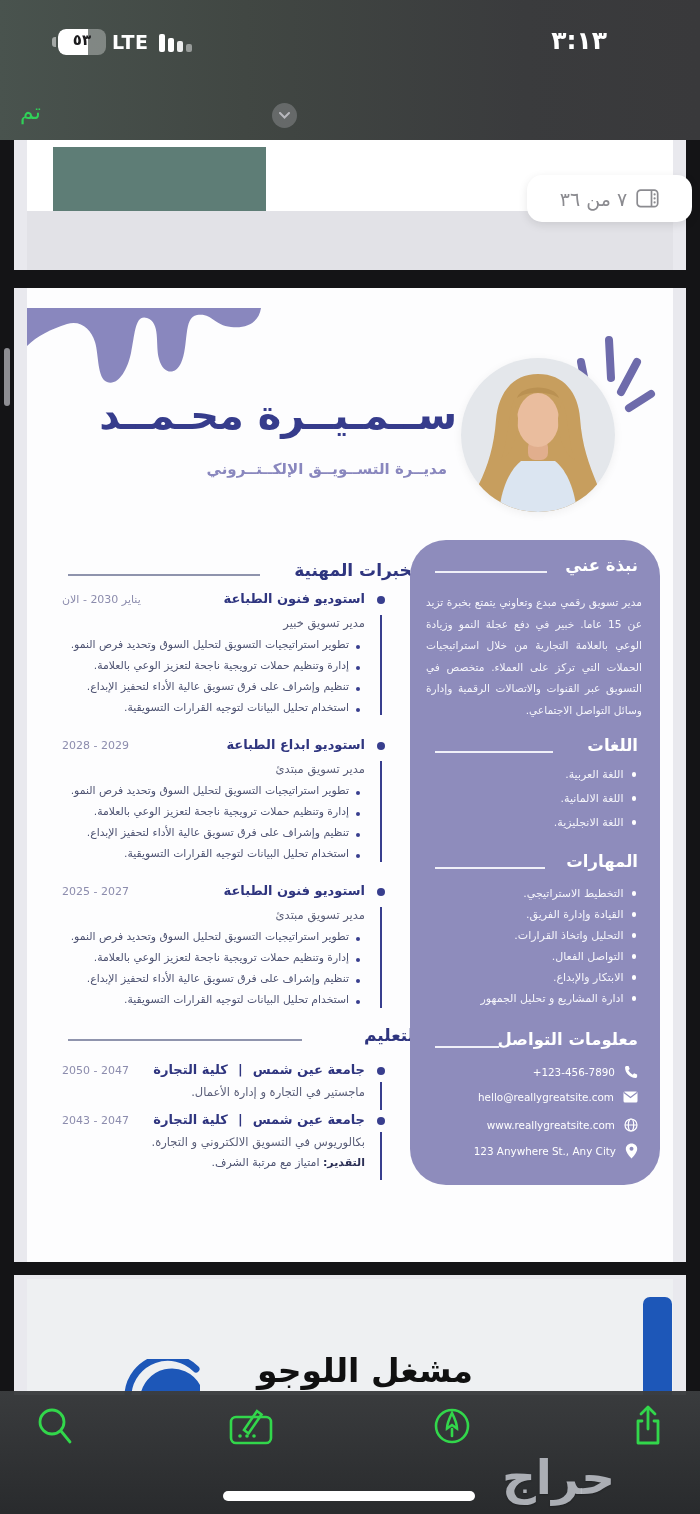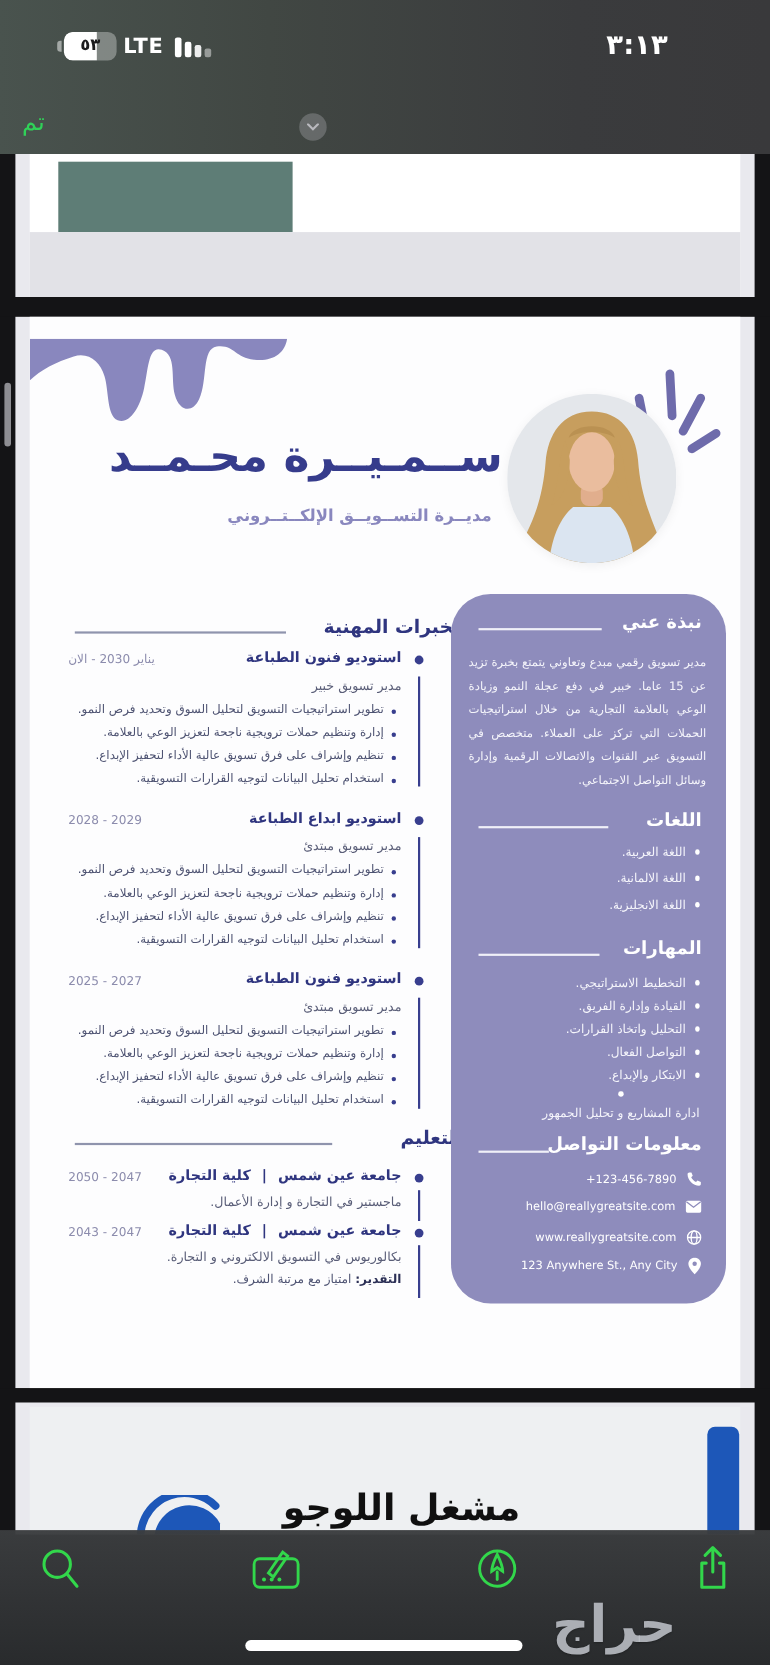--- a/index.html
+++ b/index.html
@@ -77,20 +77,30 @@
 </style>
 </head>
 <body>
 
 <div class="screen">
 
   <div class="abs prev-strip">
     <div class="prev-page">
       <div class="abs teal-block"></div>
       <div class="abs prev-gray"></div>
+      <div class="abs page-pill">
+        <svg width="23" height="19" viewBox="0 0 23 19">
+          <rect x="1.2" y="1.2" width="20.5" height="16.5" rx="3.5" fill="none" stroke="#8b8b90" stroke-width="1.7"></rect>
+          <line x1="15.5" y1="1.5" x2="15.5" y2="17.5" stroke="#8b8b90" stroke-width="1.7"></line>
+          <circle cx="18.6" cy="5.4" r="1.1" fill="#8b8b90"></circle>
+            <circle cx="18.6" cy="9.4" r="1.1" fill="#8b8b90"></circle>
+            <circle cx="18.6" cy="13.4" r="1.1" fill="#8b8b90"></circle>
+        </svg>
+        <span>٧ من ٣٦</span>
+      </div>
     </div>
   </div>
 
   <div class="abs gap1"></div>
 
   <div class="abs main-wrap">
     <div class="main-page">
 
       <svg class="abs" style="left:0;top:20px;" width="237" height="82" viewBox="0 0 237 82">
         <path d="M0 0 H234 C232 14 220 21 204 19 C186 17 186 5 170 7 C156 9 162 38 154 55 C148 68 136 66 132 51 C128 36 134 15 120 10 C108 6 108 26 104 45 C100 64 90 78 80 74 C70 70 72 47 68 34 C64 21 54 12 40 16 C24 21 10 28 0 38 Z" fill="#8987be"></path>
@@ -258,21 +268,21 @@
             <span>التحليل واتخاذ القرارات.</span>
           </div>
         <div class="sb-item" style="top:410px;">
             <span class="bdot"></span>
             <span>التواصل الفعال.</span>
           </div>
         <div class="sb-item" style="top:431px;">
             <span class="bdot"></span>
             <span>الابتكار والإبداع.</span>
           </div>
-        <div class="sb-item" style="top:452px;flex-direction:column;">
+        <div class="sb-item" style="top:452px;">
             <span class="bdot"></span>
             <span>ادارة المشاريع و تحليل الجمهور</span>
           </div>
 
         <div class="sb-head" style="top:490px;">معلومات التواصل</div>
         <div class="sb-line" style="top:506px;width:64px;"></div>
 
         <div class="ct-item" style="top:525px;">
           <svg width="14" height="14" viewBox="0 0 16 16">
               <path d="M3 1 C2 1 1.2 1.8 1.2 2.8 C1.2 9 7 14.8 13.2 14.8 C14.2 14.8 15 14 15 13 L15 10.8 L11.5 9.4 L10 11 C8 10 6 8 5 6 L6.6 4.5 L5.2 1 Z" fill="#fff"></path>

